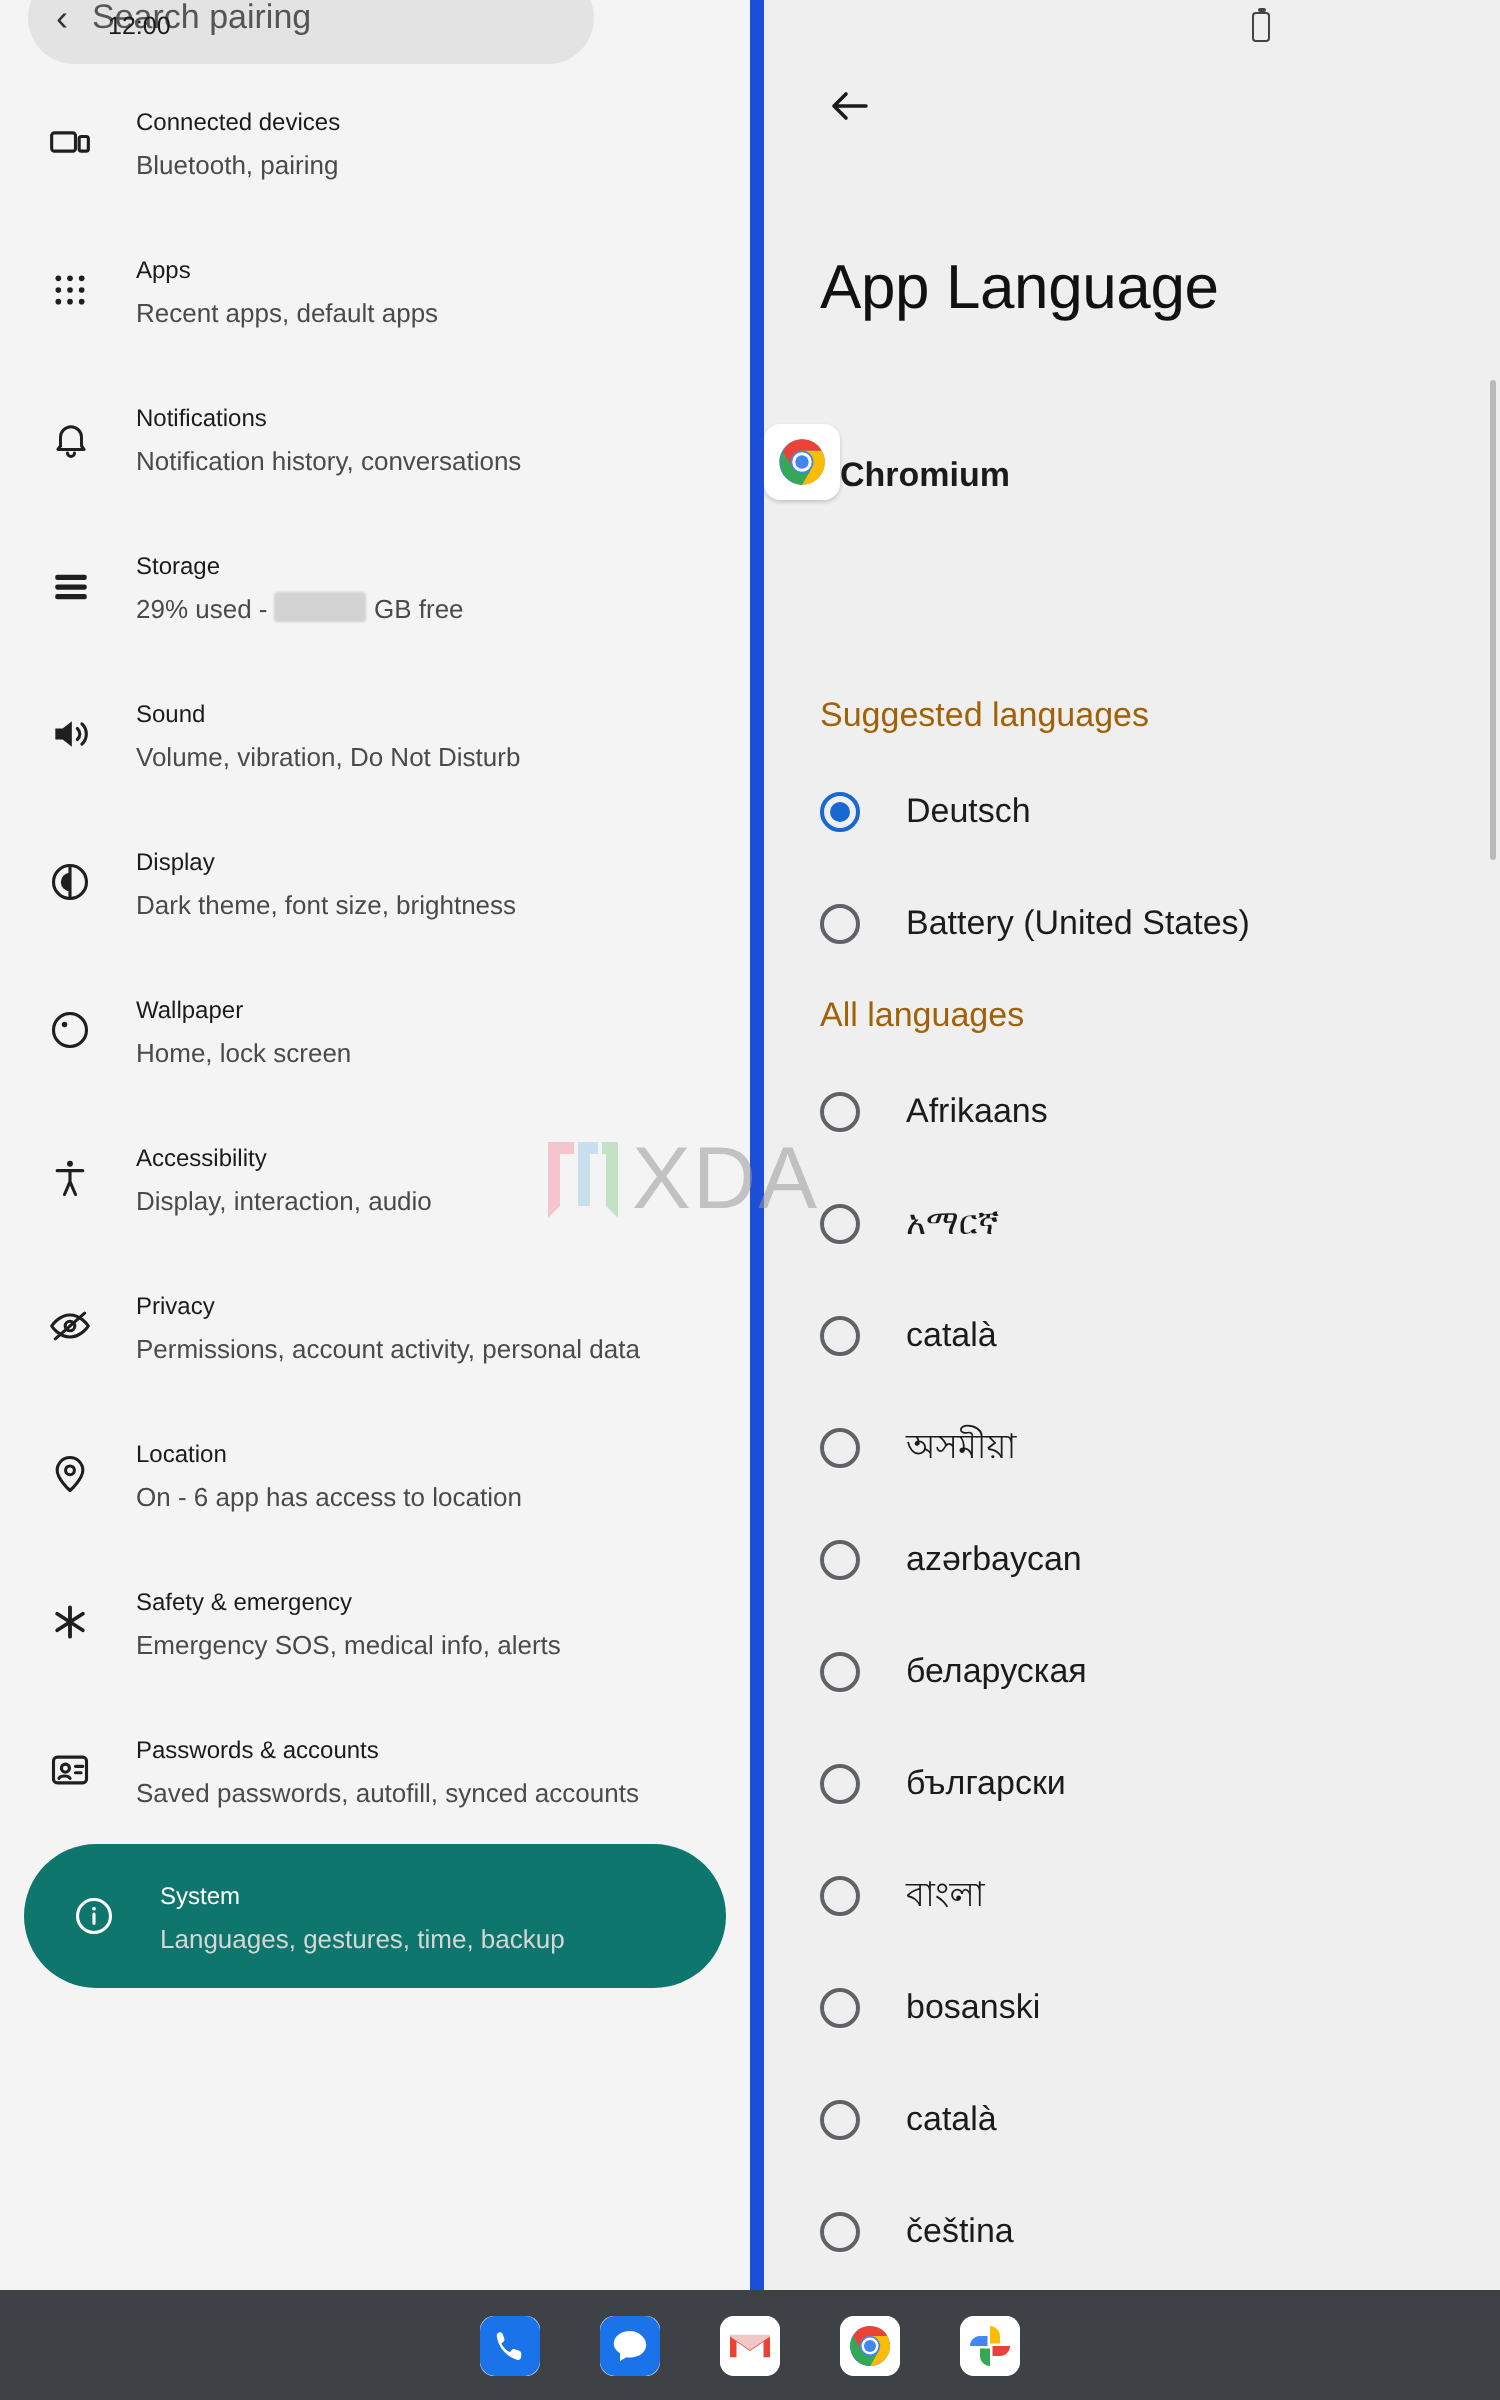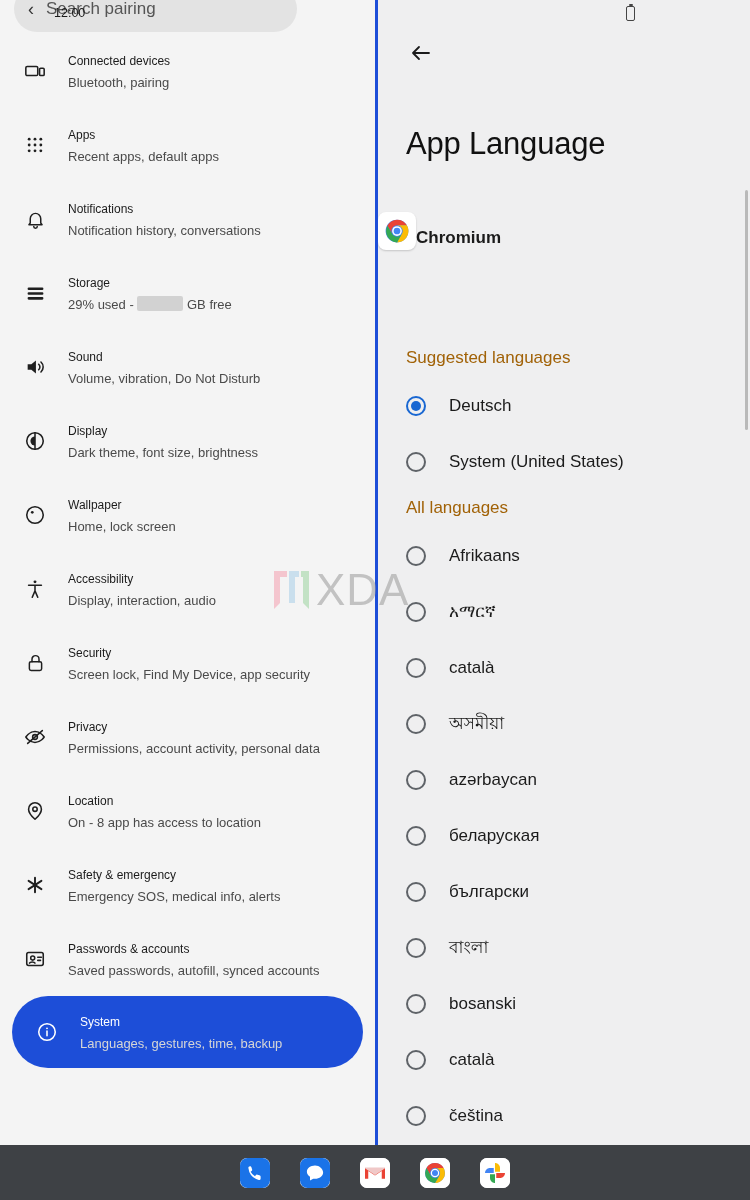--- a/index.html
+++ b/index.html
@@ -45,21 +45,21 @@
     width: 375px;
     background: #f4f4f4;
     position: relative;
     overflow: hidden;
   }
   .right-pane {
     width: 375px;
     background: #efeff0;
     position: relative;
     overflow: hidden;
-    border-left: 3px solid #1d4ed8;
+    border-left: 7px solid #1d4ed8;
   }
   
   .search-pill {
     position: absolute;
     top: -14px; left: 14px;
     width: 283px; height: 46px;
     background: #e3e3e3;
     border-radius: 26px;
     display: flex; align-items: center;
     padding: 0 14px;
@@ -89,21 +89,21 @@
     margin-right: 16px;
   }
   .row .txt { display: flex; flex-direction: column; justify-content: center; }
   .row .title {
     font-size: 12px; color: #1b1b1b; line-height: 22px;
   }
   .row .sub {
     font-size: 13px; color: #4a4a4a; line-height: 18px; margin-top: 2px;
   }
   .row.selected {
-    background: #1d4ed8;
+    background: #0f766e;
     border-radius: 999px;
     margin: 0 12px;
     padding-left: 18px;
     height: 72px;
   }
   .row.selected .title { color: #ffffff; }
   .row.selected .sub { color: #d6d6d6; }
   .row.selected .ico { color: #ffffff; }
   .storage-blur {
     display: inline-block;
@@ -321,53 +321,41 @@
                 <path d="M5 8h14M12 8v6M12 14l-3 7M12 14l3 7"></path>
               </svg>
             </div>
             <div class="txt">
               <div class="title">Accessibility</div>
               <div class="sub">Display, interaction, audio</div>
             </div>
           </div>
           <div class="row">
             <div class="ico">
-              <svg width="21" height="21" viewBox="0 0 24 24" stroke="currentColor" fill="none" stroke-width="1.7" stroke-linecap="round" stroke-linejoin="round">
-                <rect x="5" y="10" width="14" height="10" rx="2"></rect>
-                <path d="M8 10V7a4 4 0 0 1 8 0v3"></path>
-              </svg>
-            </div>
-            <div class="txt">
-              <div class="title">Security</div>
-              <div class="sub">Screen lock, Find My Device, app security</div>
-            </div>
-          </div>
-          <div class="row">
-            <div class="ico">
               <svg width="22" height="22" viewBox="0 0 24 24" stroke="currentColor" fill="none" stroke-width="1.7" stroke-linecap="round" stroke-linejoin="round">
                 <path d="M2 12s3.8-6 10-6 10 6 10 6-3.8 6-10 6S2 12 2 12z"></path>
                 <circle cx="12" cy="12" r="2.6"></circle>
                 <path d="M4 19L20 5"></path>
               </svg>
             </div>
             <div class="txt">
               <div class="title">Privacy</div>
               <div class="sub">Permissions, account activity, personal data</div>
             </div>
           </div>
           <div class="row">
             <div class="ico">
               <svg width="22" height="22" viewBox="0 0 24 24" stroke="currentColor" fill="none" stroke-width="1.7" stroke-linecap="round" stroke-linejoin="round">
                 <path d="M12 21s7-6.2 7-11a7 7 0 1 0-14 0c0 4.8 7 11 7 11z"></path>
                 <circle cx="12" cy="10" r="2.4"></circle>
               </svg>
             </div>
             <div class="txt">
               <div class="title">Location</div>
-              <div class="sub">On - 8 app has access to location</div>
+              <div class="sub">On - 6 app has access to location</div>
             </div>
           </div>
           <div class="row">
             <div class="ico">
               <svg width="22" height="22" viewBox="0 0 24 24" stroke="currentColor" stroke-width="2.1" stroke-linecap="round">
                 <path d="M12 4v16M5 7.5l14 9M19 7.5l-14 9"></path>
               </svg>
             </div>
             <div class="txt">
               <div class="title">Safety &amp; emergency</div>
@@ -429,21 +417,21 @@
       </div>
 
       <div class="lang-scroll" id="lang-scroll">
           <div class="section-head">Suggested languages</div>
           <div class="lang-row">
             <div class="radio checked"></div>
             <div class="lang-label">Deutsch</div>
           </div>
           <div class="lang-row">
             <div class="radio"></div>
-            <div class="lang-label">System (United States)</div>
+            <div class="lang-label">Battery (United States)</div>
           </div>
           <div class="section-head">All languages</div>
           <div class="lang-row">
             <div class="radio"></div>
             <div class="lang-label">Afrikaans</div>
           </div>
           <div class="lang-row">
             <div class="radio"></div>
             <div class="lang-label">አማርኛ</div>
           </div>

